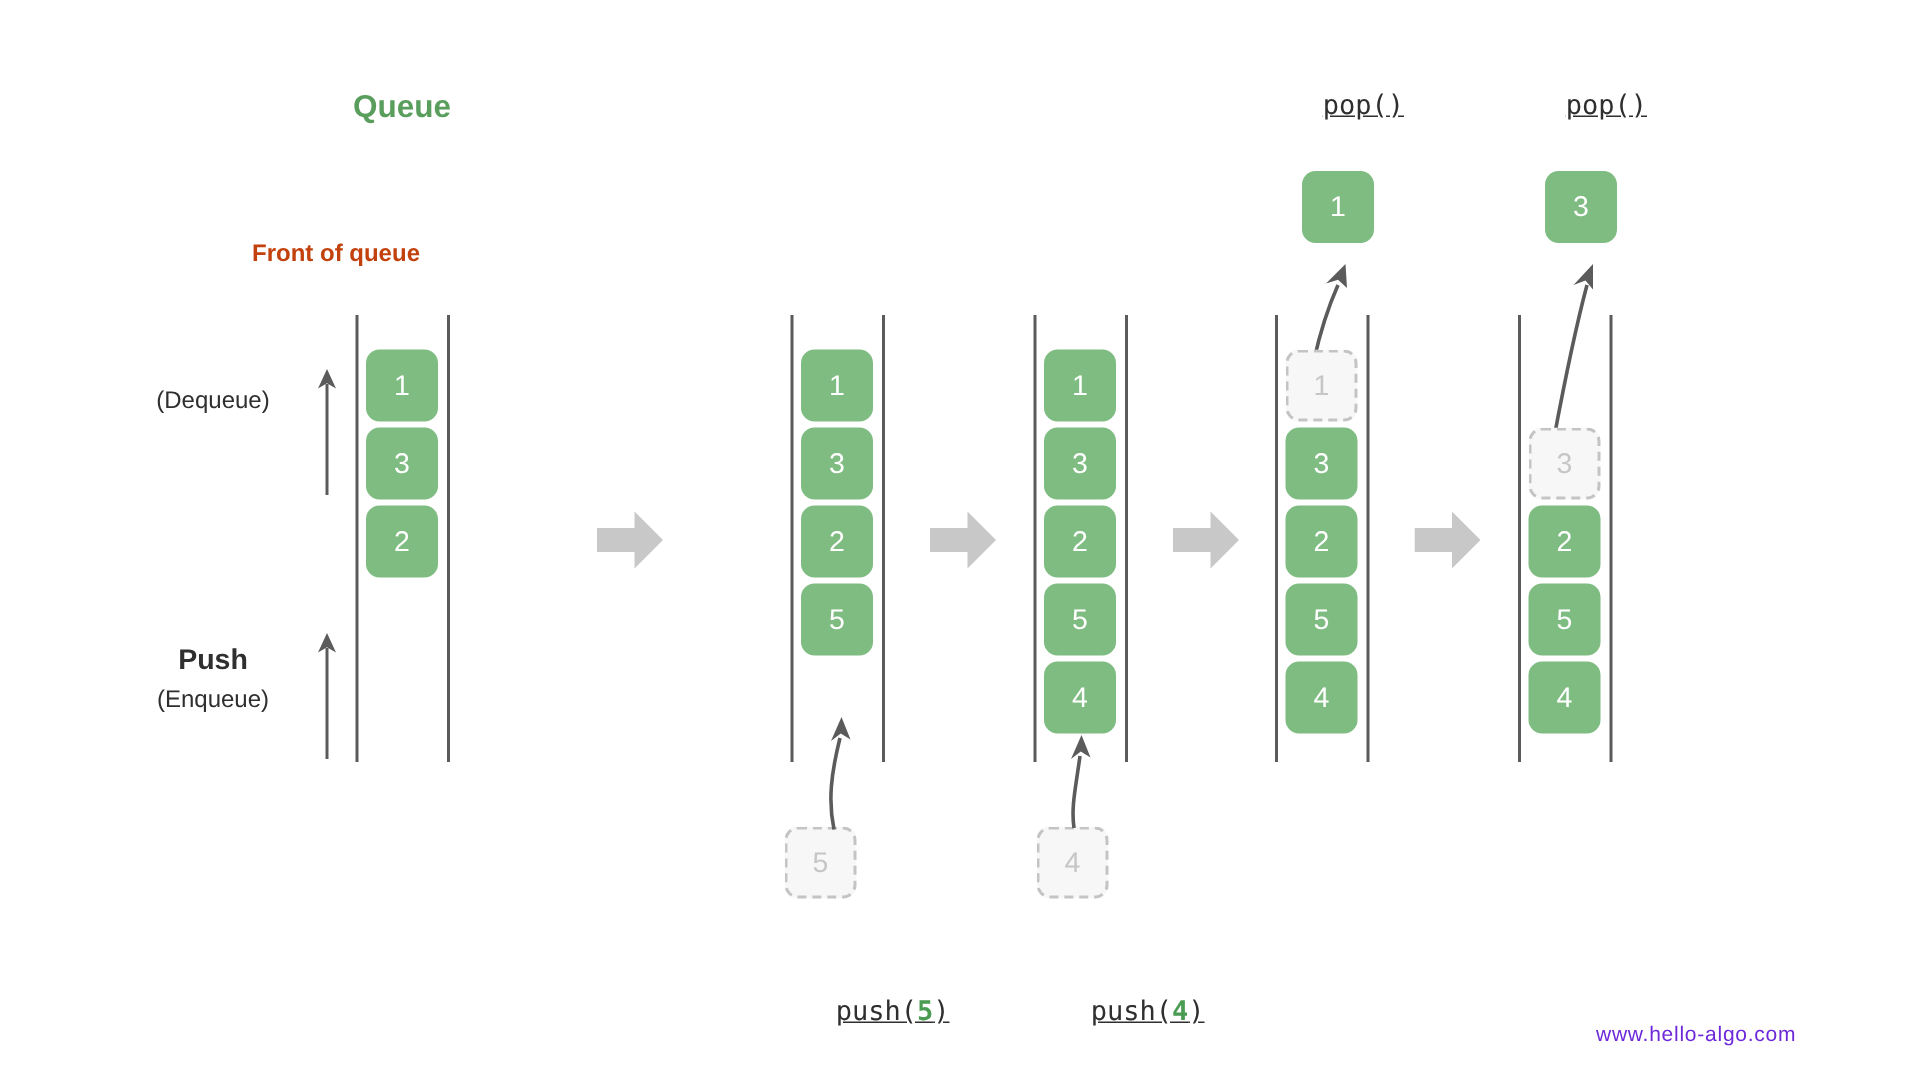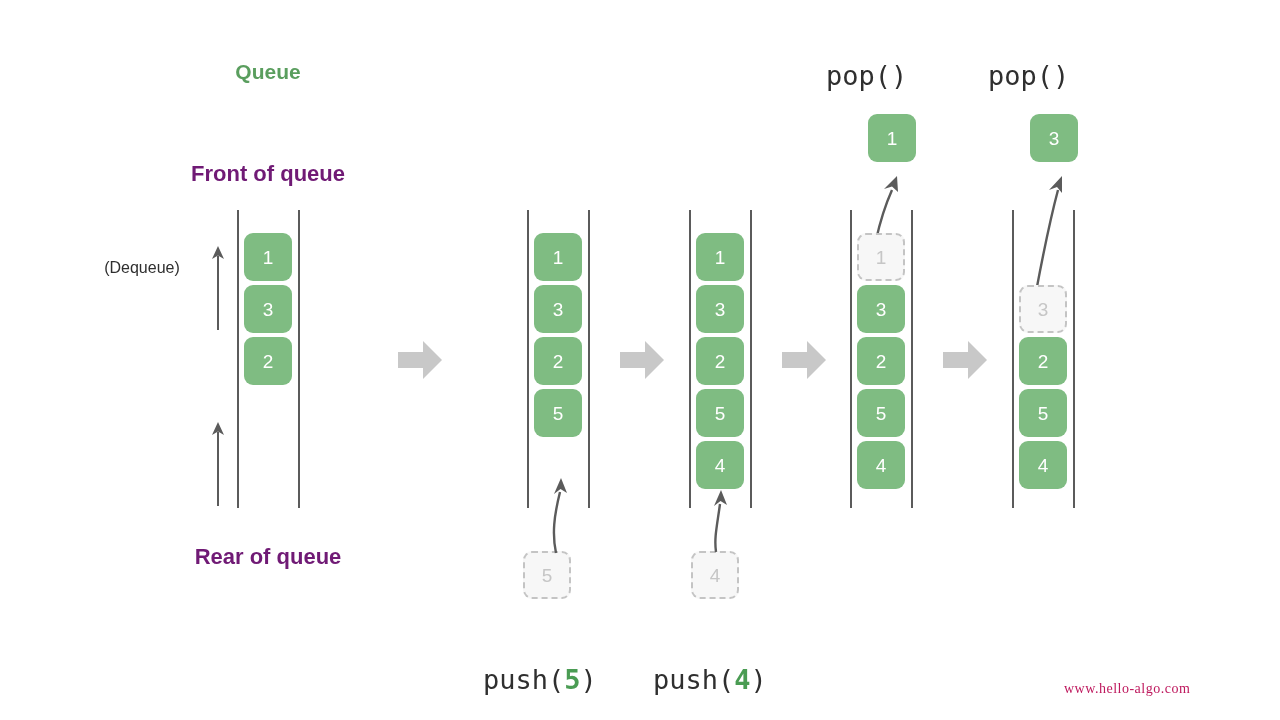--- a/index.html
+++ b/index.html
@@ -3,30 +3,30 @@
 <meta charset="utf-8">
 <style>
   html,body{margin:0;padding:0;}
   body{width:1280px;height:720px;background:#ffffff;position:relative;
        font-family:"Liberation Sans",sans-serif;overflow:hidden;}
   .stage{position:absolute;inset:0;padding-left:35px;}
 
   
   .title{position:absolute;font-weight:bold;font-size:21px;color:#5a9e5e;
          text-align:center;white-space:nowrap;}
-  .hdr{position:absolute;font-weight:bold;font-size:22px;color:#701a75;
-       text-align:center;white-space:nowrap;}
+  .hdr{position:absolute;font-weight:bold;font-size:16px;color:#c2410c;
+       white-space:nowrap;}
   .sidelabel{position:absolute;text-align:center;white-space:nowrap;color:#2f2f2f;}
   .sidelabel .big{font-weight:bold;font-size:19px;display:block;line-height:26px;}
   .sidelabel .sub{font-weight:normal;font-size:16px;display:block;line-height:26px;}
   .mono{position:absolute;font-family:"DejaVu Sans Mono","Liberation Mono",monospace;
-        font-size:27px;color:#2f2f2f;text-align:left;white-space:nowrap;}
+        font-size:18px;color:#2f2f2f;text-align:right;white-space:nowrap;text-decoration:underline;}
   .mono .g{color:#4a9c53;font-weight:bold;}
-  .watermark{position:absolute;font-family:Liberation Serif, serif;
-             font-size:14px;color:#be185d;white-space:nowrap;letter-spacing:.5px;}
+  .watermark{position:absolute;font-family:Liberation Sans, sans-serif;
+             font-size:14px;color:#6d28d9;white-space:nowrap;letter-spacing:.5px;}
 
   
   .rail{position:absolute;width:1.6px;background:#5b5b5b;}
 
   
   .cell{position:absolute;width:48px;height:48px;border-radius:9px;
         display:flex;align-items:center;justify-content:center;
         font-size:19px;line-height:1;box-sizing:border-box;}
   .cell.filled{background:#7fbc82;color:#ffffff;}
   .cell.ghost{background:#f7f7f7;color:#c6c6c6;border:2px dashed #c4c4c4;}
@@ -41,26 +41,29 @@
 </style>
 </head>
 <body>
 
 <div class="stage">
 
   <div class="title" style="left:168px;top:60px;width:200px;">Queue</div>
 
   <div class="hdr" style="left:168px;top:161px;width:200px;">Front of queue</div>
 
-  <div class="hdr" style="left:168px;top:544px;width:200px;">Rear of queue</div>
 
   <div class="sidelabel" style="left:62px;top:255px;width:160px;">
     <span class="sub">(Dequeue)</span>
   </div>
 
+  <div class="sidelabel" style="left:62px;top:428px;width:160px;">
+    <span class="big">Push</span>
+    <span class="sub">(Enqueue)</span>
+  </div>
 
   <div class="uparrow" style="left:208px;top:244px;">
     <svg width="20" height="86" viewBox="0 0 20 86">
       <line x1="10" y1="86" x2="10" y2="12" stroke="#5b5b5b" stroke-width="2"></line>
       <path d="M10 2 L16 15 L10 11.5 L4 15 Z" fill="#5b5b5b"></path>
     </svg>
   </div>
 
   <div class="uparrow" style="left:208px;top:420px;">
     <svg width="20" height="86" viewBox="0 0 20 86">

